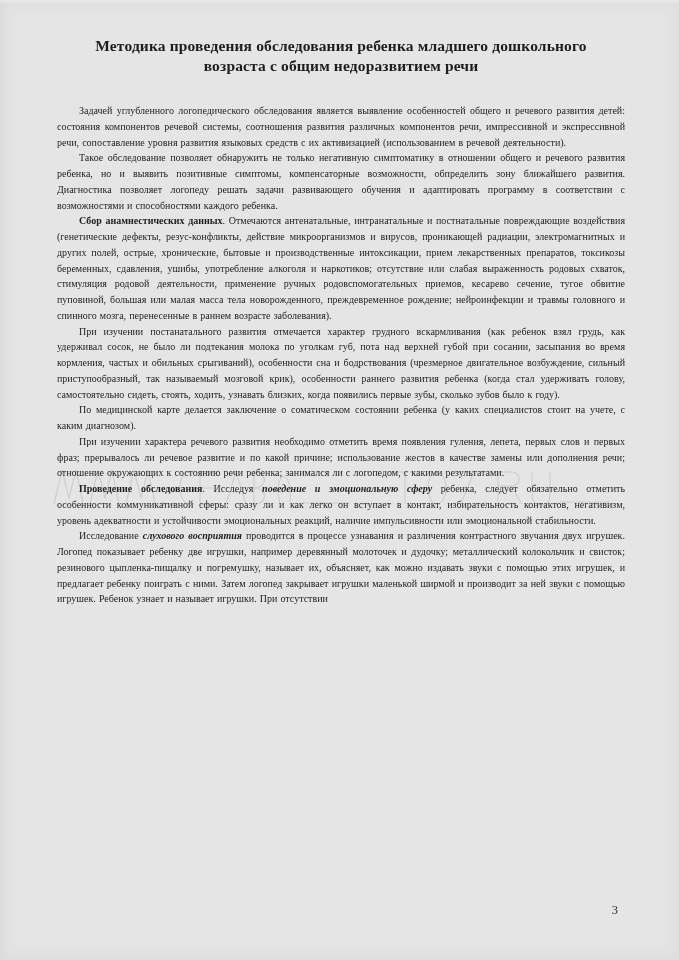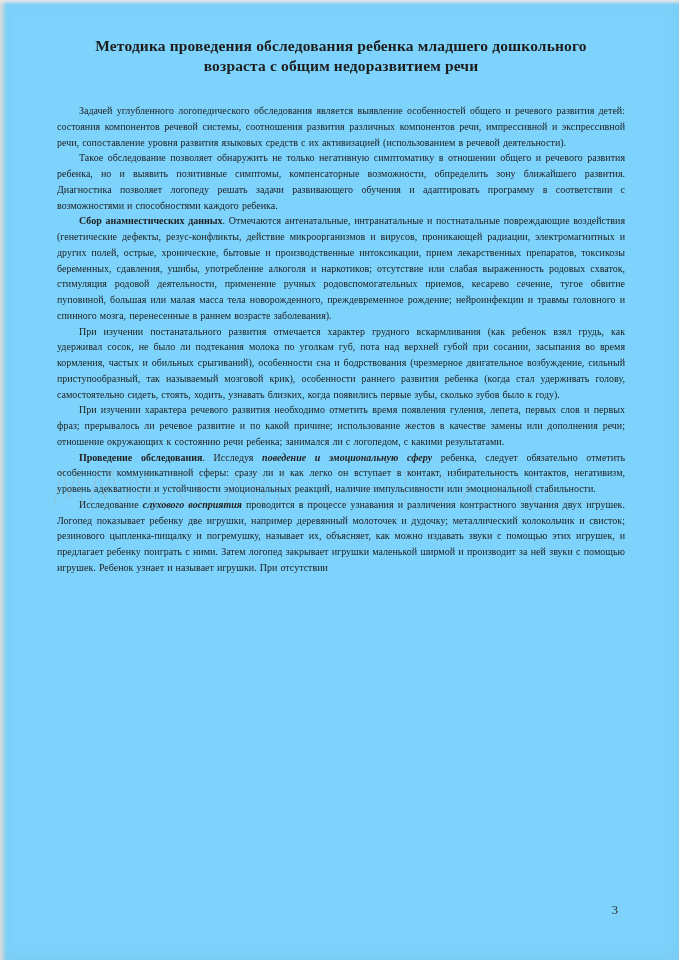--- a/index.html
+++ b/index.html
@@ -11,21 +11,21 @@
     height: 960px;
     position: relative;
     overflow: hidden;
     background: #ffffff;
     font-family: "Liberation Serif", serif;
     color: #1d1d1d;
   }
   .page {
     position: absolute;
     inset: 0;
-    background: #7dd3fc;
+    background: #e5e5e5;
     box-shadow: inset 0 0 22px rgba(60,58,52,0.06);
   }
   .left-edge {
     position: absolute;
     left: 0; top: 0; bottom: 0;
     width: 7px;
     background: linear-gradient(to right, #dcdbd8, rgba(255,255,255,0));
   }
   .top-edge {
     position: absolute;
@@ -108,20 +108,21 @@
     <path d="M510,44 H560"></path>
   </svg>
 
   <div class="content">
     <h1 class="title">Методика проведения обследования ребенка младшего дошкольного возраста с общим недоразвитием речи</h1>
     <div class="paras">
         <p class="para"><span>Задачей углубленного логопедического обследования является выявление особенностей общего и речевого развития детей: состояния компонентов речевой системы, соотношения развития различных компонентов речи, импрессивной и экспрессивной речи, сопоставление уровня развития языковых средств с их активизацией (использованием в речевой деятельности).</span></p>
         <p class="para"><span>Такое обследование позволяет обнаружить не только негативную симптоматику в отношении общего и речевого развития ребенка, но и выявить позитивные симптомы, компенсаторные возможности, обпределить зону ближайшего развития. Диагностика позволяет логопеду решать задачи развивающего обучения и адаптировать программу в соответствии с возможностями и способностями каждого ребенка.</span></p>
         <p class="para"><span class="b">Сбор анамнестических данных</span><span>. Отмечаются антенатальные, интранатальные и постнатальные повреждающие воздействия (генетические дефекты, резус-конфликты, действие микроорганизмов и вирусов, проникающей радиации, электромагнитных и других полей, острые, хронические, бытовые и производственные интоксикации, прием лекарственных препаратов, токсикозы беременных, сдавления, ушибы, употребление алкоголя и наркотиков; отсутствие или слабая выраженность родовых схваток, стимуляция родовой деятельности, применение ручных родовспомогательных приемов, кесарево сечение, тугое обвитие пуповиной, большая или малая масса тела новорожденного, преждевременное рождение; нейроинфекции и травмы головного и спинного мозга, перенесенные в раннем возрасте заболевания).</span></p>
         <p class="para"><span>При изучении постанатального развития отмечается характер грудного вскармливания (как ребенок взял грудь, как удерживал сосок, не было ли подтекания молока по уголкам губ, пота над верхней губой при сосании, засыпания во время кормления, частых и обильных срыгиваний), особенности сна и бодрствования (чрезмерное двигательное возбуждение, сильный приступообразный, так называемый мозговой крик), особенности раннего развития ребенка (когда стал удерживать голову, самостоятельно сидеть, стоять, ходить, узнавать близких, когда появились первые зубы, сколько зубов было к году).</span></p>
+        <p class="para"><span>По медицинской карте делается заключение о соматическом состоянии ребенка (у каких специалистов стоит на учете, с каким диагнозом).</span></p>
         <p class="para"><span>При изучении характера речевого развития необходимо отметить время появления гуления, лепета, первых слов и первых фраз; прерывалось ли речевое развитие и по какой причине; использование жестов в качестве замены или дополнения речи; отношение окружающих к состоянию речи ребенка; занимался ли с логопедом, с какими результатами.</span></p>
         <p class="para"><span class="b">Проведение обследования</span><span>. Исследуя </span><span class="bi">поведение и эмоциональную сферу</span><span> ребенка, следует обязательно отметить особенности коммуникативной сферы: сразу ли и как легко он вступает в контакт, избирательность контактов, негативизм, уровень адекватности и устойчивости эмоциональных реакций, наличие импульсивности или эмоциональной стабильности.</span></p>
         <p class="para"><span>Исследование </span><span class="bi">слухового восприятия</span><span> проводится в процессе узнавания и различения контрастного звучания двух игрушек. Логопед показывает ребенку две игрушки, например деревянный молоточек и дудочку; металлический колокольчик и свисток; резинового цыпленка-пищалку и погремушку, называет их, объясняет, как можно издавать звуки с помощью этих игрушек, и предлагает ребенку поиграть с ними. Затем логопед закрывает игрушки маленькой ширмой и производит за ней звуки с помощью игрушек. Ребенок узнает и называет игрушки. При отсутствии</span></p>
       </div>
   </div>
 
   <div class="pagenum">3</div>
 </div>
 
 </body></html>

